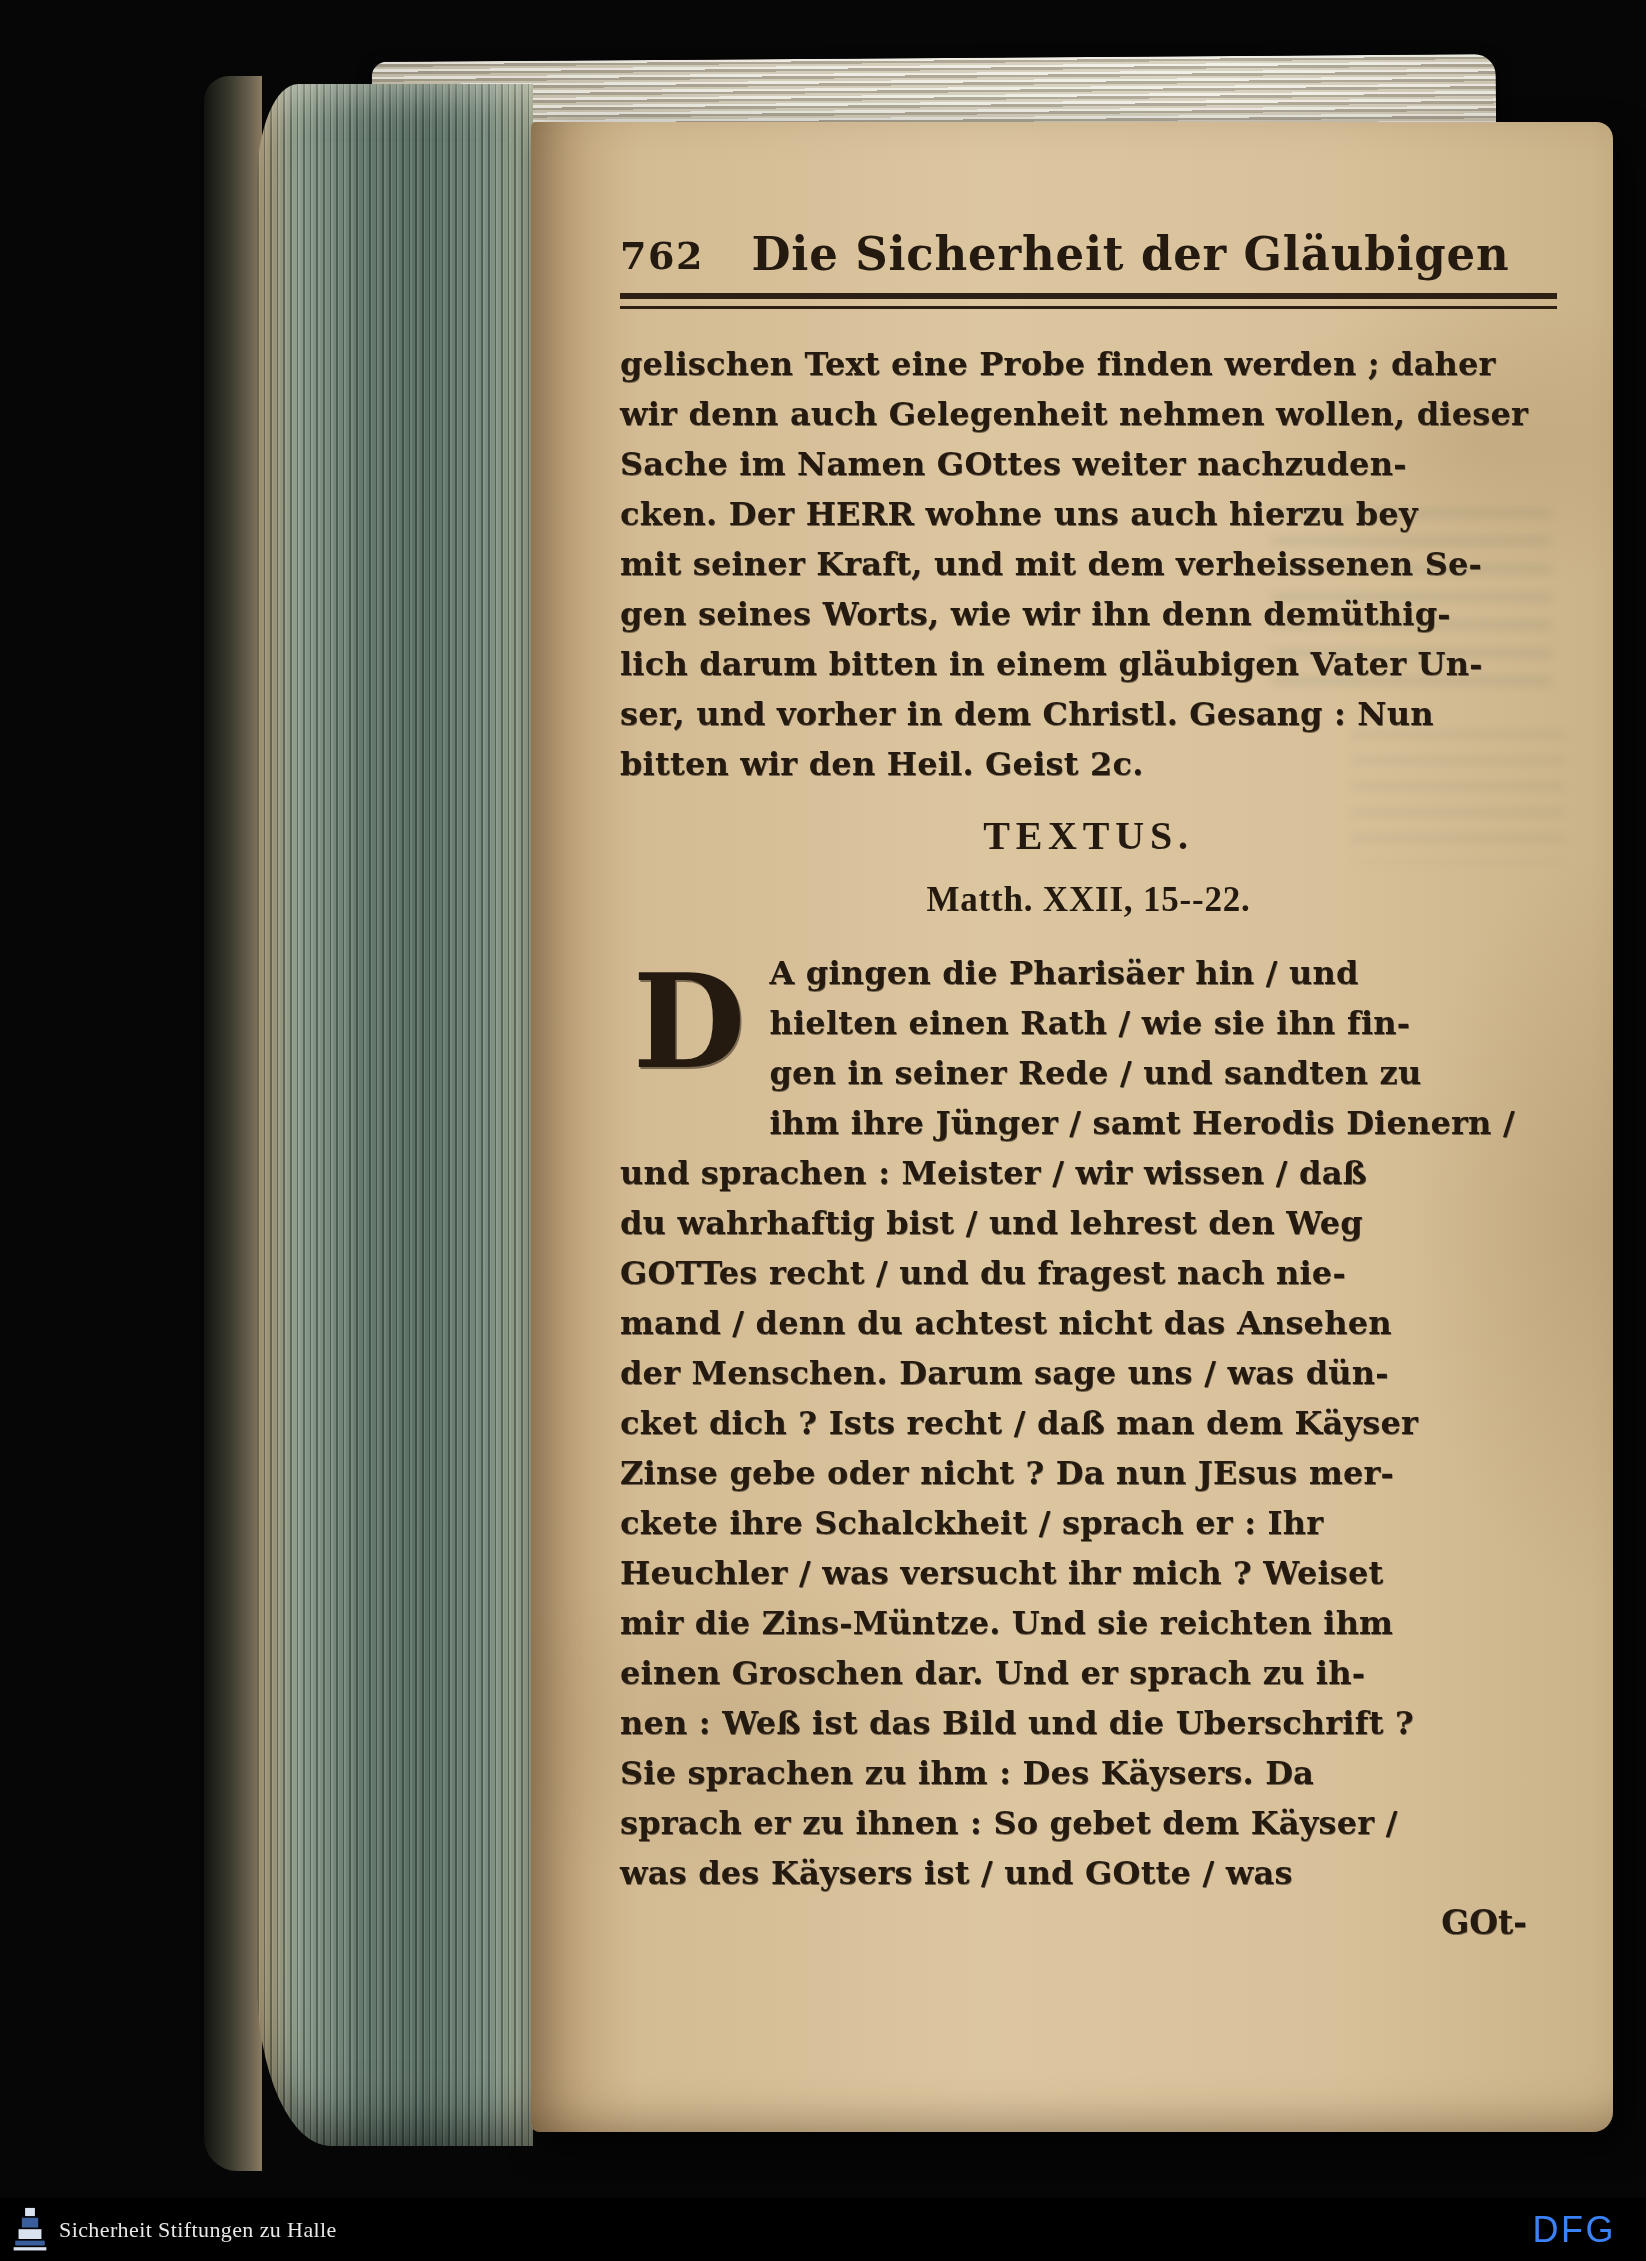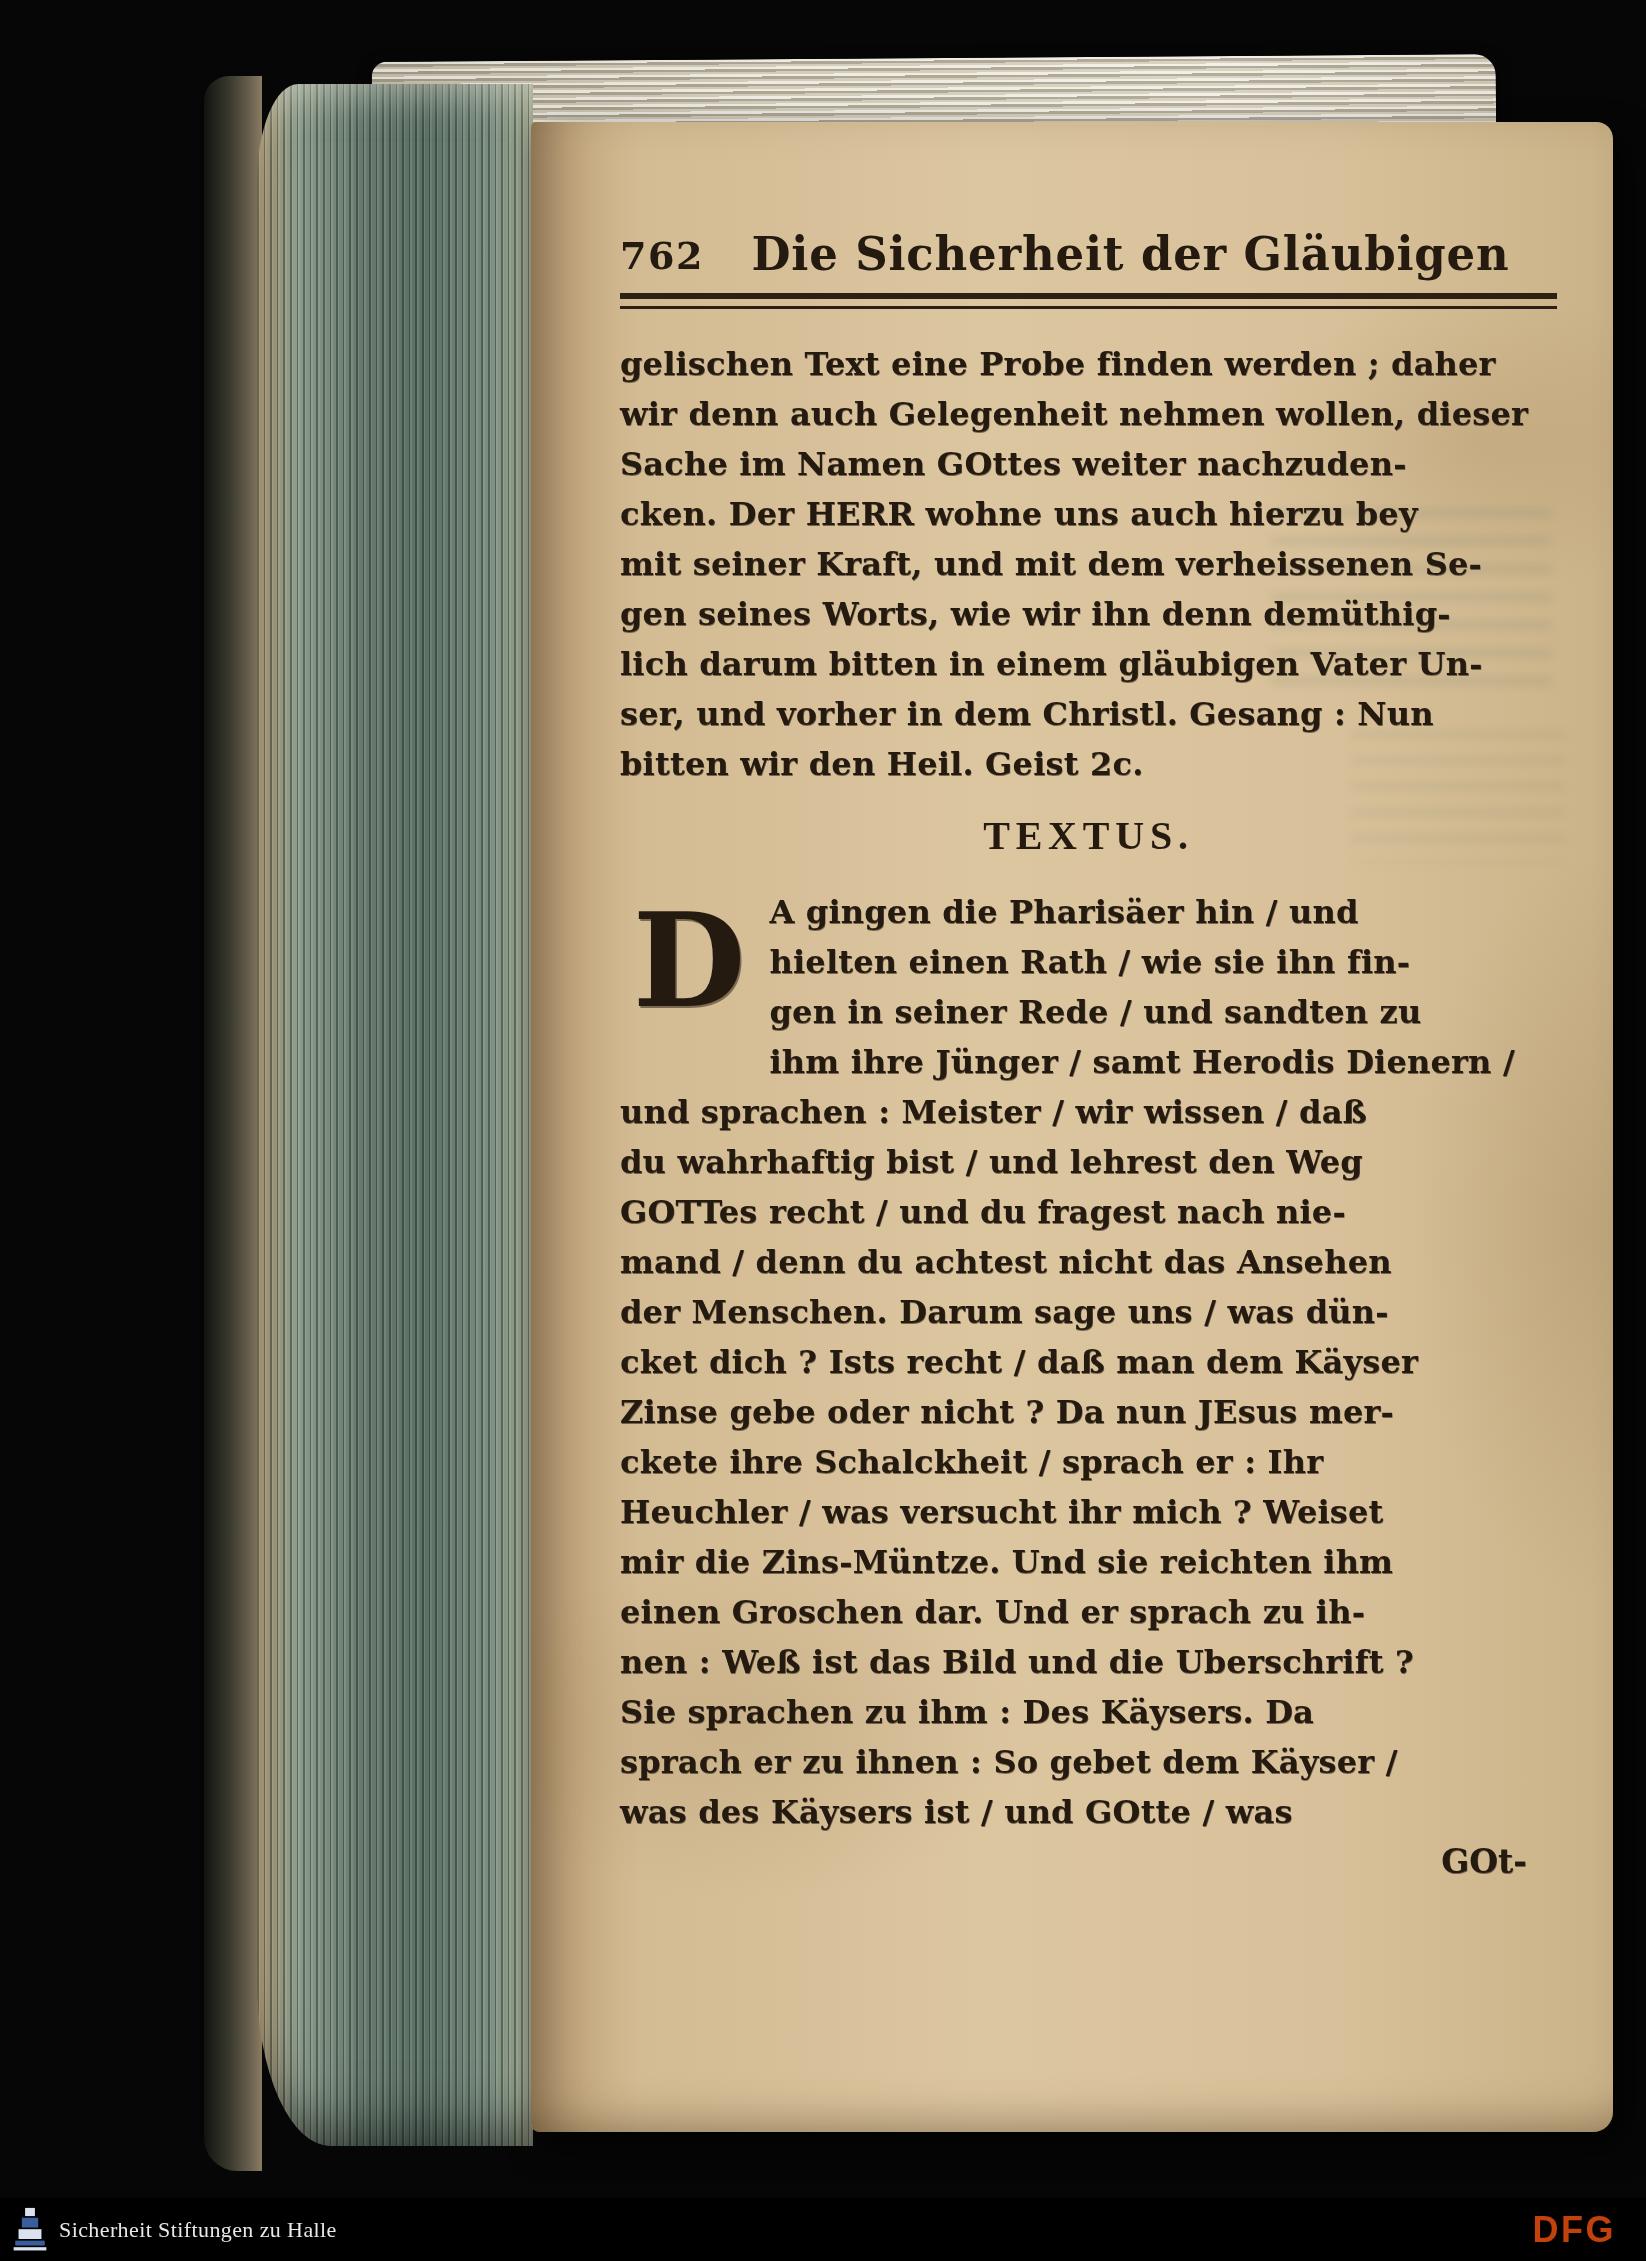--- a/index.html
+++ b/index.html
@@ -116,21 +116,21 @@
     box-sizing:border-box;padding:0 30px 0 11.5px;
   }
   .fs-logo{width:36px;height:48px;margin-right:11.5px;flex:0 0 auto;}
   .institution{
     font-family:"Liberation Serif", serif;
     font-size:22px;color:#e8e8e8;letter-spacing:0.4px;
   }
   .dfg{
     margin-left:auto;
     font-family:"Liberation Sans", sans-serif;
-    font-size:36px;font-weight:700;color:#c2410c;letter-spacing:2.5px;
+    font-size:36px;font-weight:400;color:#3b82f6;letter-spacing:2.5px;
   }
 </style>
 </head>
 <body>
 
 <div class="book-top-edge"></div>
 <div class="book-cover-edge"></div>
 <div class="page-stack-left"></div>
 
 <div class="book-page">
@@ -150,20 +150,21 @@
 Sache im Namen GOttes weiter nachzuden-
 cken.   Der HERR wohne uns auch hierzu bey
 mit seiner Kraft, und mit dem verheissenen Se-
 gen seines Worts, wie wir ihn denn demüthig-
 lich darum bitten in einem gläubigen Vater Un-
 ser, und vorher in dem Christl. Gesang :  Nun
 bitten wir den Heil. Geist 2c.</div>
 
     <div class="textus">TEXTUS.</div>
 
+    <div class="scripture">Matth. XXII, 15--22.</div>
 
     <div class="body-block">
       <span class="drop-cap">D</span>
       <div class="fraktur">A gingen die Pharisäer hin /  und
 hielten einen Rath /  wie sie ihn fin-
 gen in seiner Rede /  und sandten zu
 ihm ihre Jünger /  samt Herodis Dienern /
 und sprachen :  Meister /  wir wissen /  daß
 du wahrhaftig bist /  und lehrest den Weg
 GOTTes recht /  und du fragest nach nie-

